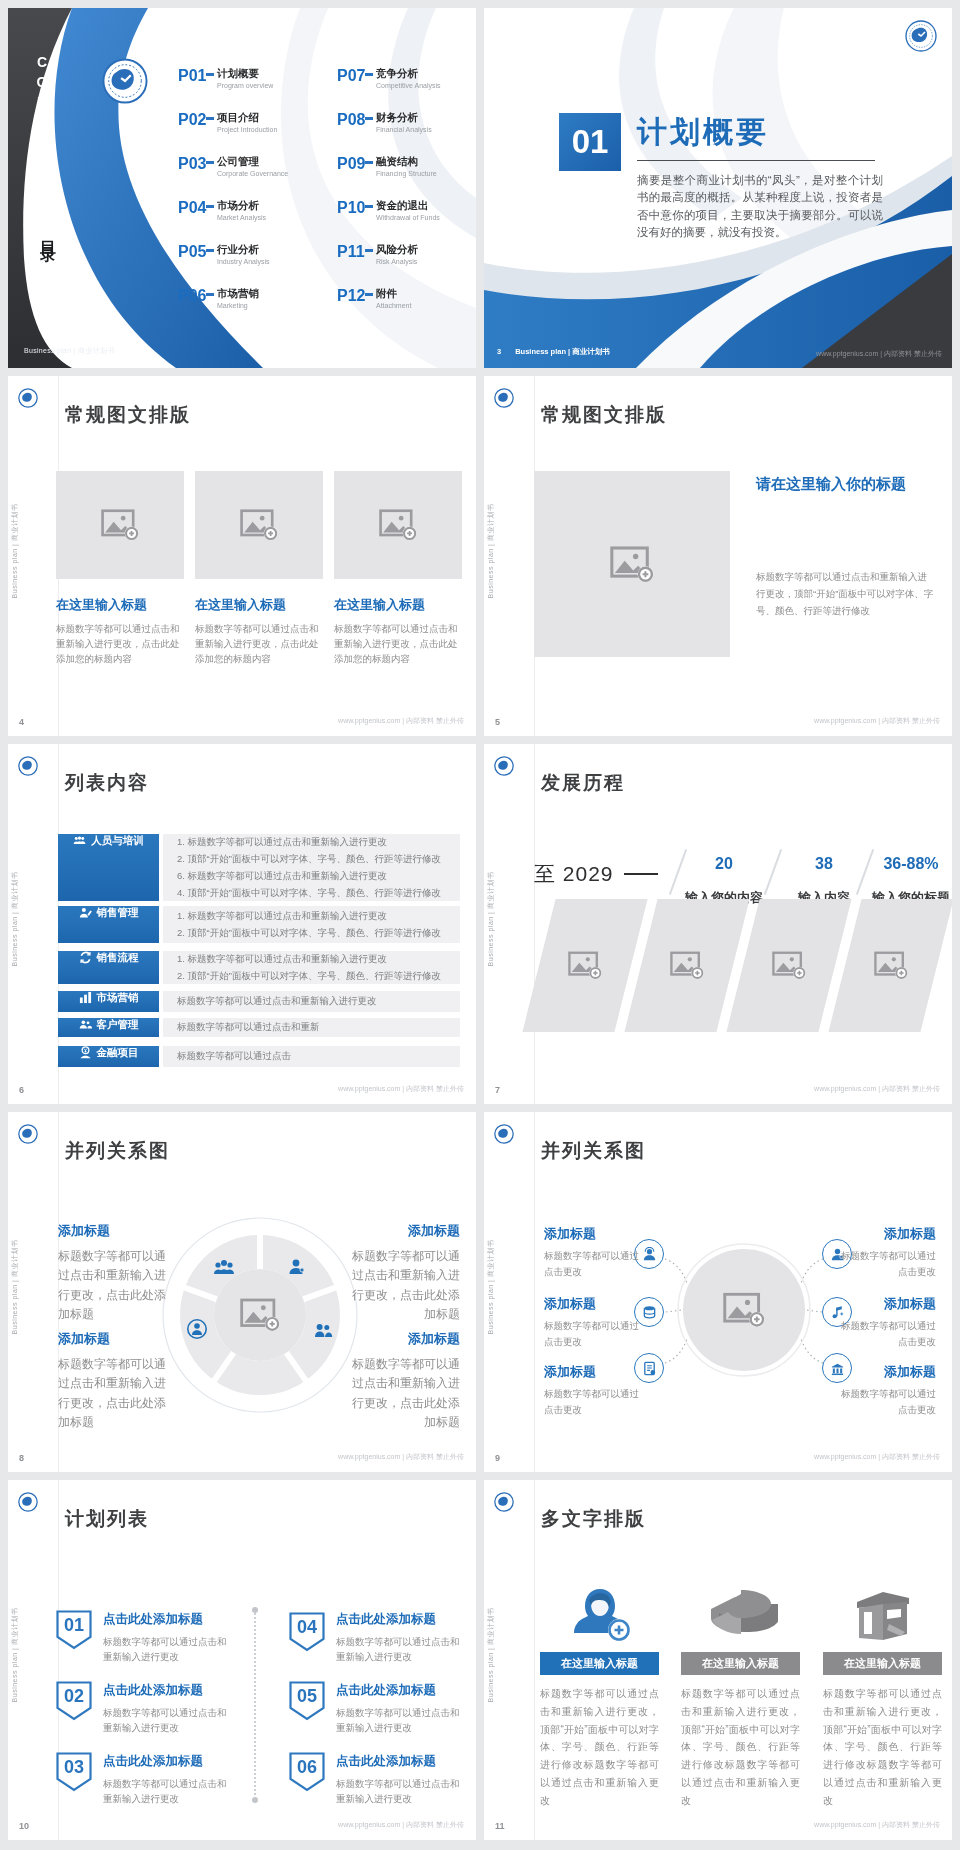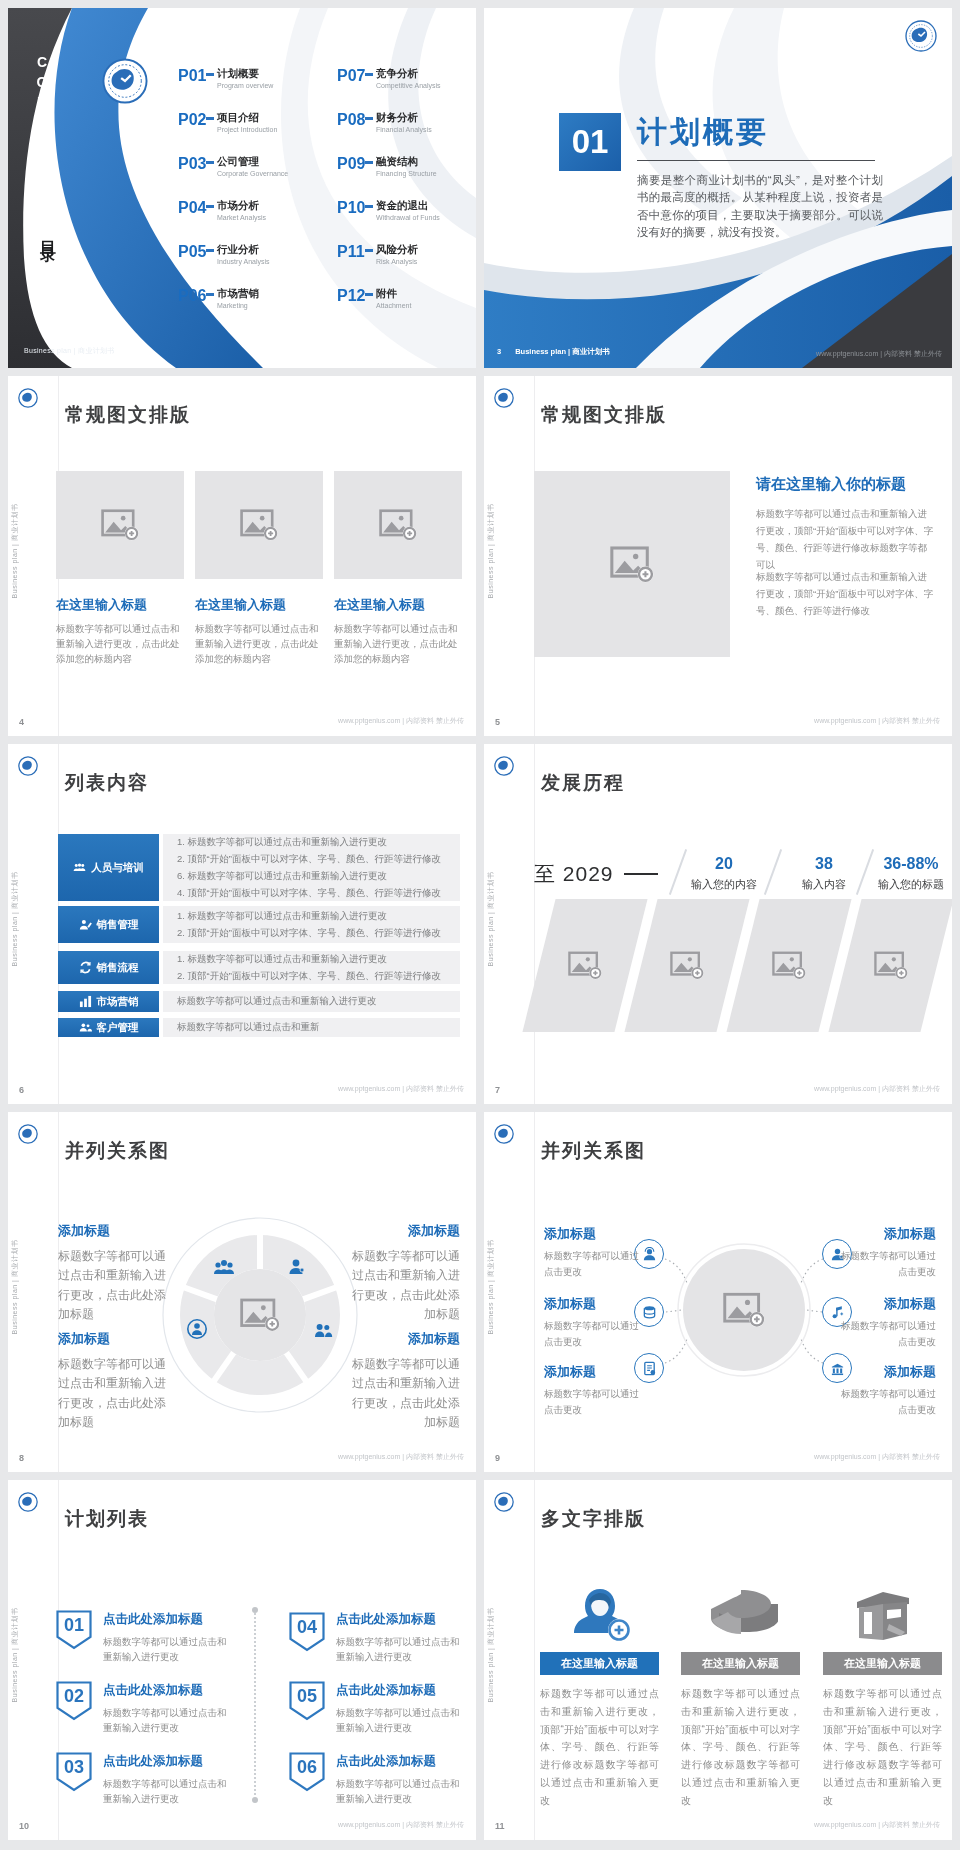--- a/index.html
+++ b/index.html
@@ -59,31 +59,31 @@
 .gbody{font-size:9.5px;color:#8d8d8d;line-height:1.6;margin-top:7px}
 
 .bigph{left:50px;top:95px;width:196px;height:186px}
 .p4h{position:absolute;left:272px;top:99px;font-size:15px}
 .p4a{position:absolute;left:272px;top:130px;width:178px;font-size:9.5px;color:#8d8d8d;line-height:1.78}
 .p4b{position:absolute;left:272px;top:193px;width:178px;font-size:9.5px;color:#8d8d8d;line-height:1.78}
 
 .lwrap{position:absolute;left:50px;top:90px;width:402px;height:242px}
 .lrow{position:absolute;left:0;right:0}
 .llab{position:absolute;left:0;top:0;bottom:0;width:101px;background:linear-gradient(180deg,#2b78be,#1d66ad);
-  color:#fff;display:flex;align-items:center;justify-content:center;gap:5px;font-size:10.5px;font-weight:bold}
+  color:#fff;display:flex;justify-content:center;gap:5px;font-size:10.5px;font-weight:bold}
 .llab svg{width:13px;height:13px;flex:none}
 .lbody{position:absolute;left:105px;right:0;top:0;bottom:0;background:#f0f0f2;color:#7f8082;font-size:9.5px;
   display:flex;flex-direction:column;justify-content:center;padding-left:14px;gap:4px}
 
 .year{position:absolute;left:50px;top:116px;font-size:21px;color:#2d2e30;letter-spacing:1px}
 .year i{display:inline-block;width:34px;height:2px;background:#2d2e30;vertical-align:6px;margin-left:10px}
 .slash{position:absolute;top:104px;width:2px;height:48px;background:#d9dce1;transform:rotate(20deg)}
 .stat{position:absolute;top:111px;text-align:center}
 .stat .v{font-size:16px;font-weight:bold;color:#1e6cb8}
-.stat .l{font-size:11px;color:#3b3c3e;font-weight:normal;margin-top:4px}
+.stat .l{font-size:13px;color:#3b3c3e;font-weight:bold;margin-top:16px}
 .pstrip{position:absolute;left:50px;top:155px;width:404px;height:133px}
 .pgram{position:absolute;top:0;height:133px;width:92px;background:#e3e3e5;transform:skewX(-14deg);
   display:flex;align-items:center;justify-content:center}
 .pgram .imgico{transform:skewX(14deg)}
 
 .r4{position:absolute;width:118px}
 .r4 h4{font-size:13px;margin-bottom:7px}
 .r4 p{font-size:12px;color:#8d8d8d;line-height:1.62}
 .d7{position:absolute;left:150px;top:101px;width:204px;height:204px}
 .d7c{position:absolute;left:50%;top:50%;transform:translate(-50%,-50%)}
@@ -382,21 +382,20 @@
           <rect x="1.5" y="1.5" width="29" height="23" fill="none" stroke="#9c9ca0" stroke-width="2.5"></rect>
           <circle cx="21" cy="8.5" r="2.2" fill="#9c9ca0"></circle>
           <path d="M4 22 L12 12 L19 20 L23 16 L29 22 Z" fill="#9c9ca0"></path>
           <circle cx="29" cy="23" r="6.5" fill="#fff"></circle>
           <circle cx="29" cy="23" r="5.3" fill="none" stroke="#9c9ca0" stroke-width="2"></circle>
           <path d="M29 20.6v4.8M26.6 23h4.8" stroke="#9c9ca0" stroke-width="1.7"></path>
         </svg>
       </span>
     </div>
   <h3 class="p4h bh">请在这里输入你的标题</h3>
-  <p class="p4a">标题数字等都可以通过点击和重新输入进行更改，顶部“开始”面板中可以对字体、字号、颜色、行距等进行修改标题数字等都可以</p>
   <p class="p4b">标题数字等都可以通过点击和重新输入进行更改，顶部“开始”面板中可以对字体、字号、颜色、行距等进行修改</p>
   <span class="pg">5</span>
   <span class="site">www.pptgenius.com | 内部资料 禁止外传</span>
 </section>
 
 <section class="slide" id="s5">
   <span class="mlogo">
       <svg viewBox="0 0 48 48">
         <circle cx="24" cy="24" r="22" fill="#fff" stroke="#2a6db8" stroke-width="3"></circle>
         <path d="M16 14c7-5 16-2 17 5s-3 13-10 14-13-3-13-9 3-8 6-10z" fill="#2a6db8"></path>
@@ -480,20 +479,35 @@
               <circle cx="6" cy="3.5" r="2.5"></circle>
               <circle cx="12.5" cy="4.2" r="2"></circle>
               <path d="M1 12c0-3 2.2-4.8 5-4.8s5 1.8 5 4.8z"></path>
               <path d="M11.5 12c.2-2.3 1.6-3.8 3.5-3.8 1.7 0 3 1.4 3 3.8z"></path>
             </svg>
           </span>
           <span>客户管理</span>
         </div>
       <div class="lbody">
         <div>标题数字等都可以通过点击和重新</div>
+      </div>
+    </div>
+    <div class="lrow" style="top:212px;height:21px">
+      <div class="llab">
+          <span class="imgico">
+            <svg viewBox="0 0 14 14">
+              <circle cx="7" cy="4.6" r="3.6" fill="none" stroke="#fff" stroke-width="1.4"></circle>
+              <path d="M5.6 2.9l1.4 2 1.4-2M7 4.9v2M5.9 5.9h2.2" stroke="#fff" stroke-width=".9" fill="none"></path>
+              <path d="M1.5 13.2c1.5-2.2 4-2.8 5.5-2.8s4 .6 5.5 2.8z" fill="#fff"></path>
+            </svg>
+          </span>
+          <span>金融项目</span>
+        </div>
+      <div class="lbody">
+        <div>标题数字等都可以通过点击</div>
       </div>
     </div>
   </div>
   <span class="pg">6</span>
   <span class="site">www.pptgenius.com | 内部资料 禁止外传</span>
 </section>
 
 <section class="slide" id="s6">
   <span class="mlogo">
       <svg viewBox="0 0 48 48">

